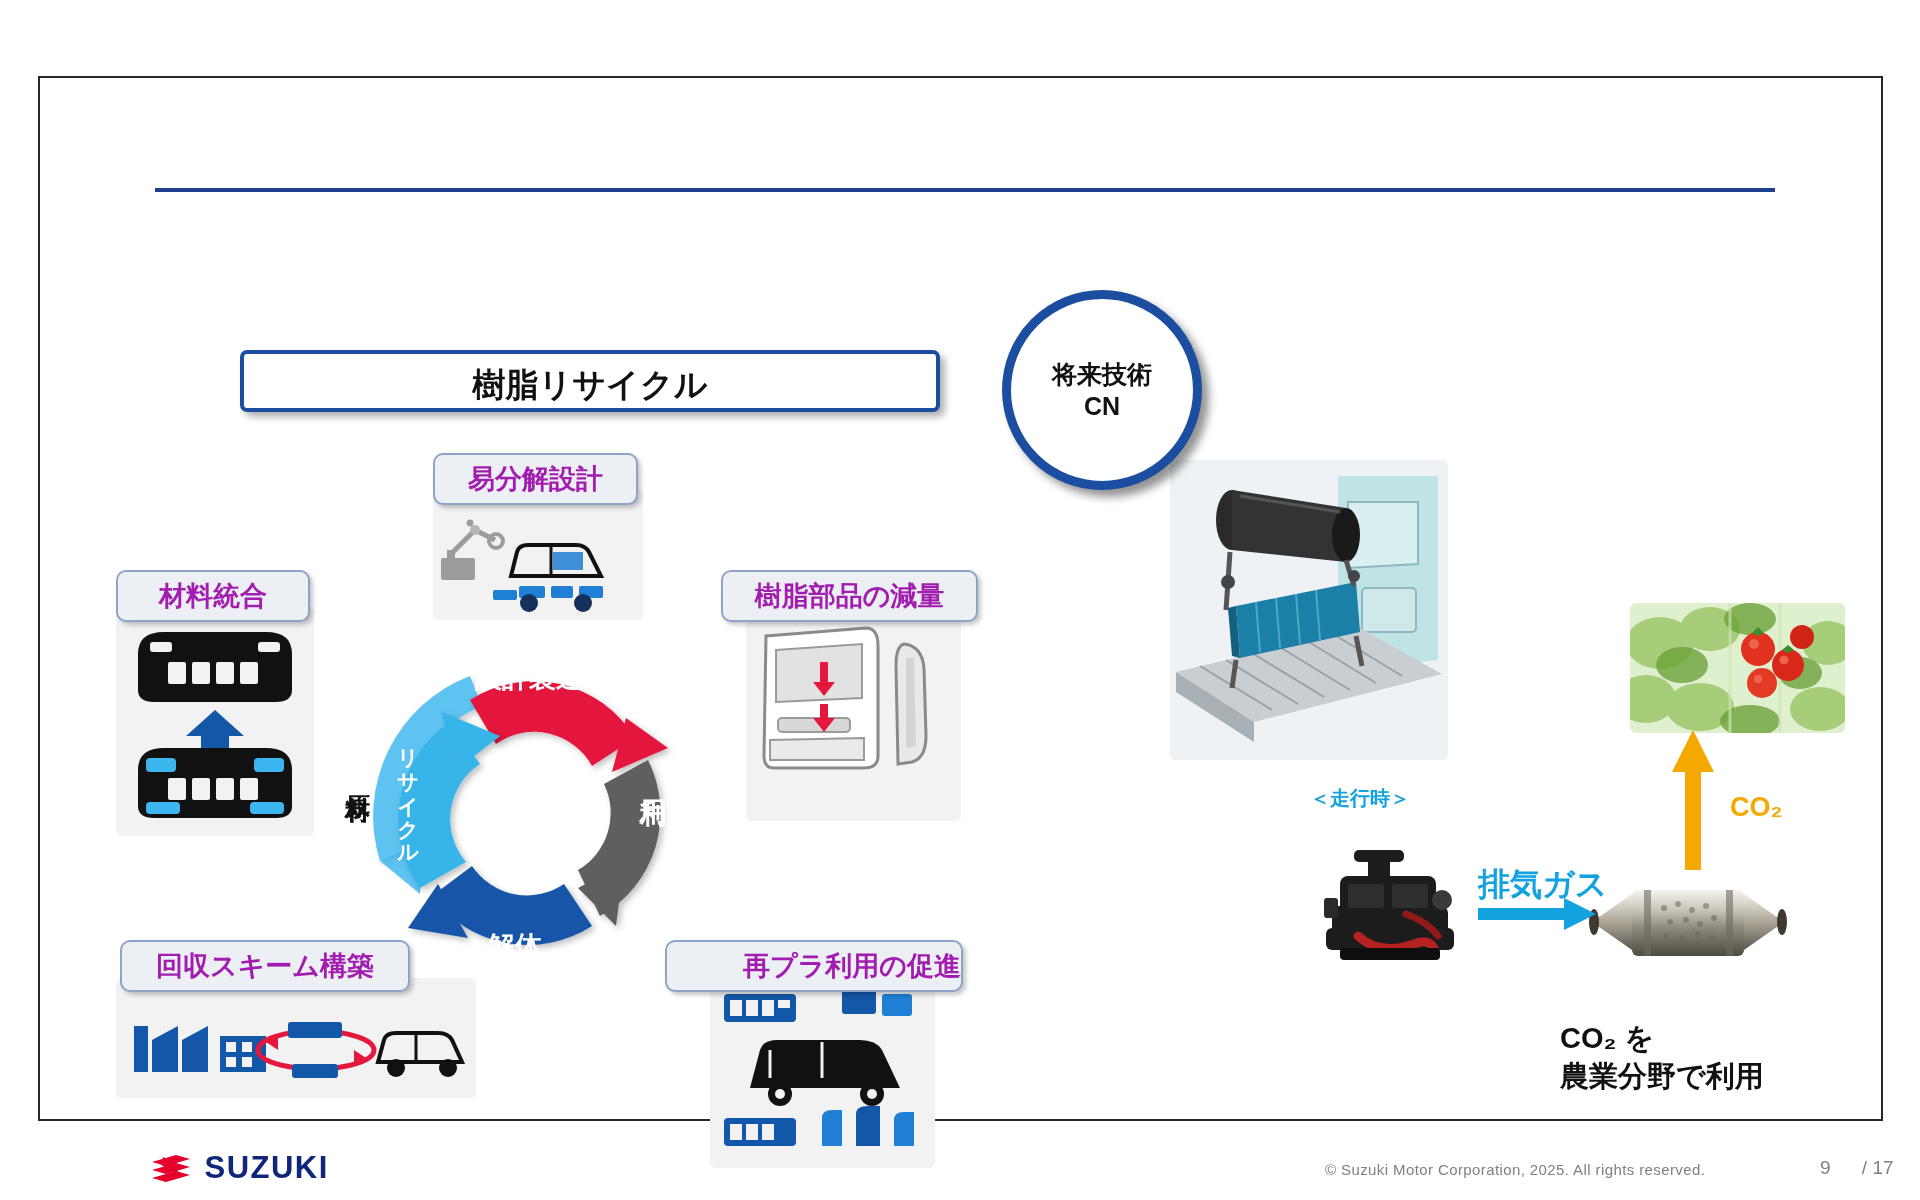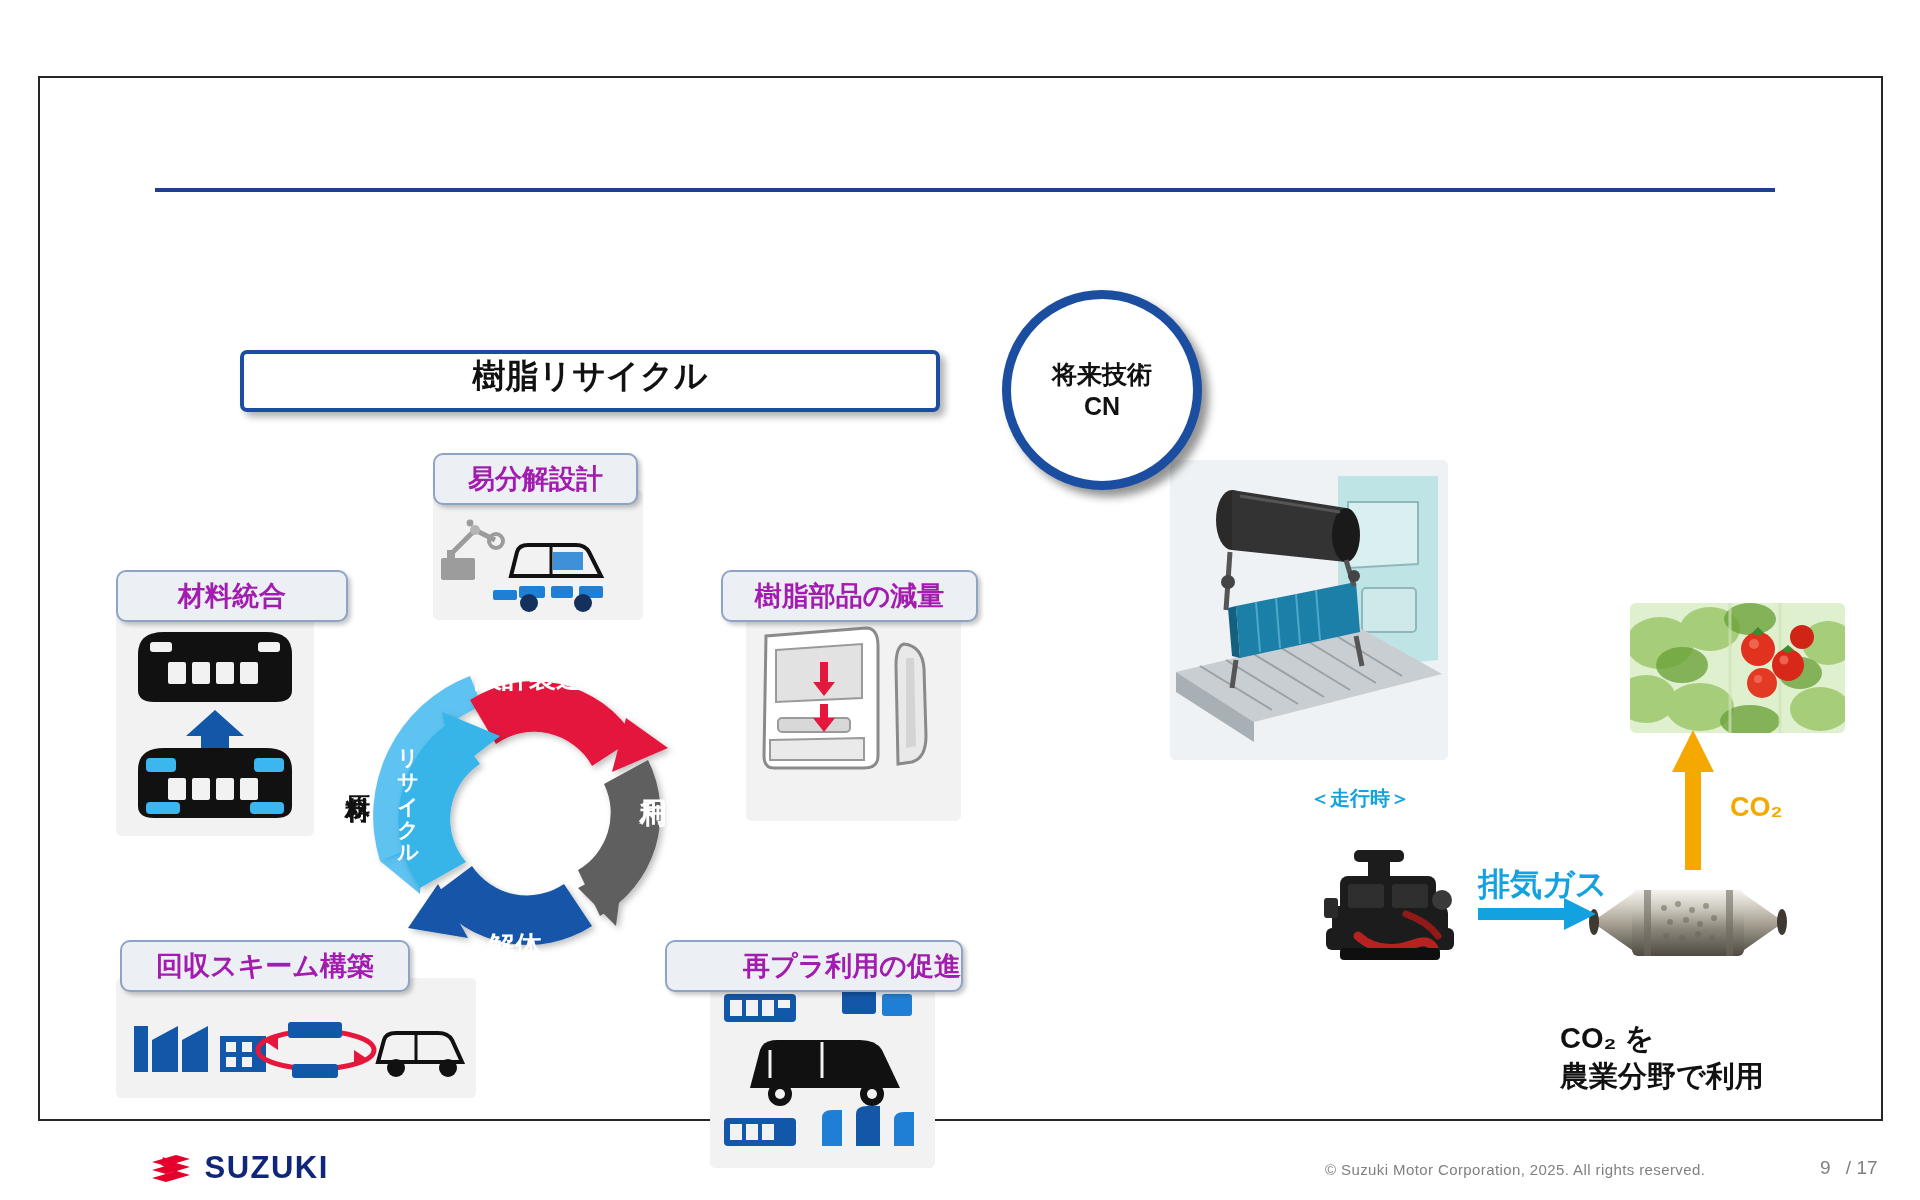--- a/index.html
+++ b/index.html
@@ -40,21 +40,21 @@
     font-size: 25px; font-weight: 700; color: #111;
     line-height: 1.28;
     box-shadow: 7px 7px 9px rgba(0,0,0,0.42);
     z-index: 4;
   }
   .sect-bar {
     position: absolute;
     border: 4px solid #1b4ea0;
     border-radius: 7px;
     background: #ffffff;
-    display: flex; align-items: flex-start; justify-content: center;
+    display: flex; align-items: flex-end; justify-content: center;
     font-size: 33px; font-weight: 700; color: #111;
     box-shadow: 5px 5px 7px rgba(0,0,0,0.30);
     z-index: 2;
   }
 
   
   .chip {
     position: absolute;
     background: #eceff3;
     border: 2px solid #8da4c8;
@@ -162,21 +162,21 @@
       <rect x="120" y="62" width="30" height="18" fill="#1f7fd4" opacity="0.85"></rect>
       <rect x="86" y="96" width="26" height="12" rx="2" fill="#1f7fd4"></rect>
       <rect x="118" y="96" width="22" height="12" rx="2" fill="#1f7fd4"></rect>
       <rect x="146" y="96" width="24" height="12" rx="2" fill="#1f7fd4"></rect>
       <circle cx="96" cy="113" r="9" fill="#14305c"></circle>
       <circle cx="150" cy="113" r="9" fill="#14305c"></circle>
       <rect x="60" y="100" width="24" height="10" rx="2" fill="#1f7fd4"></rect>
     </svg>
   </div>
 
-  <div class="chip" style="left:76px; top:492px; width:232px; height:52px;">
+  <div class="chip" style="left:76px; top:492px; width:194px; height:52px;">
     <span>材料統合</span>
   </div>
 
   <div class="thumb" style="left:76px; top:528px; width:198px; height:230px;">
     <svg width="198" height="230" viewBox="0 0 198 230">
       <rect width="198" height="230" fill="#f2f2f2"></rect>
 
       <path d="M22 48 Q22 26 48 26 L150 26 Q176 26 176 48 L176 84 Q176 96 160 96 L38 96 Q22 96 22 84 Z" fill="#111"></path>
       <g fill="#f2f2f2">
         <rect x="52" y="56" width="18" height="22" rx="2"></rect>
@@ -532,16 +532,16 @@
       <path d="M2 17 L26 10 L40 14 L16 21 Z" fill="#e4002b"></path>
       <path d="M2 25 L26 18 L40 22 L16 29 Z" fill="#e4002b"></path>
       <path d="M13 4 L29 12 L27 20 L11 12 Z" fill="#e4002b"></path>
     </svg>
     <span class="sz-word" style="vertical-align:middle; margin-left:8px;">SUZUKI</span>
   </div>
 
   <div class="footer-copy">© Suzuki Motor Corporation, 2025. All rights reserved.</div>
   <div class="footer-page">
     <span>9</span>
-    <span style="margin-left:10px;">/ 17</span>
+    <span style="margin-left:26px;">/ 17</span>
   </div>
 
 </div>
 
 </body></html>

